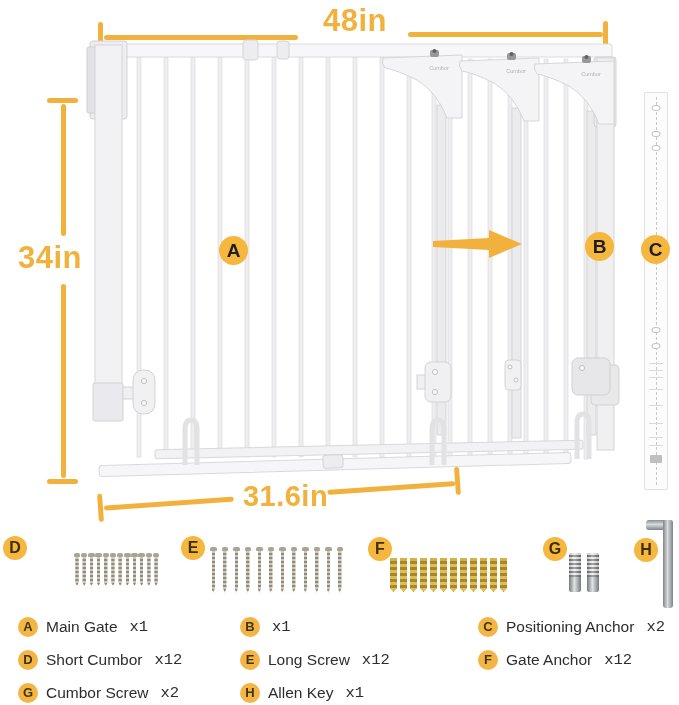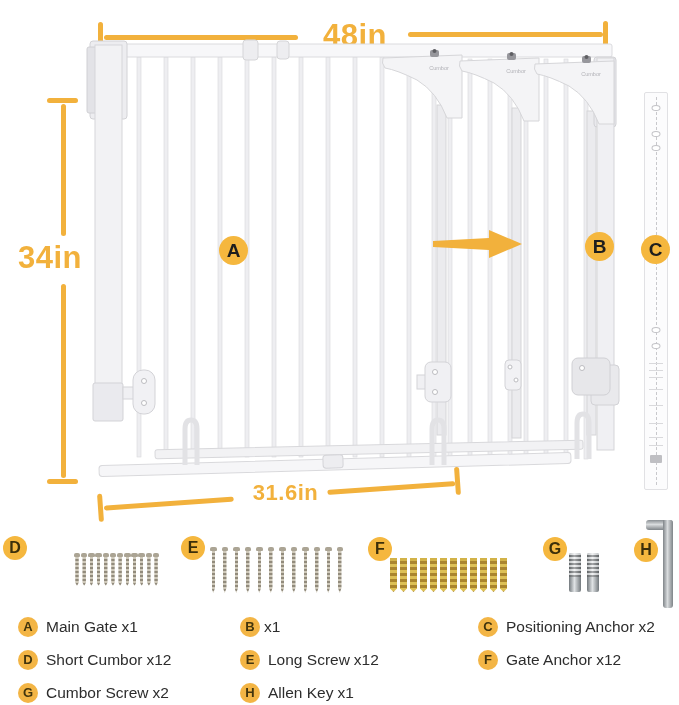--- a/index.html
+++ b/index.html
@@ -1,23 +1,23 @@
 <!DOCTYPE html>
 <html><head>
 <meta charset="utf-8">
 <style>
   html,body{margin:0;padding:0;background:#fff;font-family:"Liberation Sans",sans-serif;}
   .canvas{position:relative;width:679px;height:705px;background:#fff;overflow:hidden;}
 
   
   .dline{position:absolute;background:#F2B13C;border-radius:3px;}
   .dim{position:absolute;color:#F2B13C;font-weight:700;text-align:center;letter-spacing:0.5px;}
-  .dim-top{left:300px;top:3px;width:110px;font-size:31px;margin-top:15px;}
+  .dim-top{left:300px;top:3px;width:110px;font-size:31px;}
   .dim-left{left:4px;top:240px;width:92px;font-size:31px;}
-  .dim-bottom{left:228px;top:480px;width:115px;font-size:22px;}
+  .dim-bottom{left:228px;top:480px;width:115px;font-size:29px;}
   .bdim-group{position:absolute;left:98px;top:492px;width:364px;height:32px;transform:rotate(-4deg);transform-origin:0 50%;}
   .bdim-group .dline{position:absolute;}
 
   
   .marker{position:absolute;width:29px;height:29px;border-radius:50%;background:#F5B73E;color:#1e1e1e;
           font-weight:700;font-size:19px;display:flex;align-items:center;justify-content:center;z-index:5;}
   .hw-badge{position:absolute;width:24px;height:24px;border-radius:50%;background:#F5B73E;color:#3c2f0a;
           font-weight:700;font-size:16px;display:flex;align-items:center;justify-content:center;z-index:5;}
 
   
@@ -53,21 +53,21 @@
   .allen-h{position:absolute;left:646px;top:520px;width:27px;height:10px;border-radius:3px 3px 0 3px;
           background:linear-gradient(180deg,#8a8f93,#d9dcde 45%,#7f8488);}
 
   
   .parts{position:absolute;left:18px;top:616px;width:655px;display:grid;
          grid-template-columns:222px 238px 1fr;grid-auto-rows:21px;row-gap:12px;}
   .part{display:flex;align-items:center;}
   .list-badge{width:20px;height:20px;border-radius:50%;background:#F3B545;color:#42350d;flex:0 0 20px;
           font-weight:700;font-size:13px;display:flex;align-items:center;justify-content:center;}
   .pname{margin-left:8px;font-size:15.5px;font-weight:500;color:#2d2d2d;}
-  .pqty{margin-left:4px;font-size:15.5px;font-weight:500;color:#2d2d2d;}
+  .pqty{margin-left:12px;font-size:15.5px;font-weight:500;color:#2d2d2d;font-family:Liberation Mono, monospace;}
 </style>
 </head>
 <body>
 
 <div class="canvas">
 
   <div class="dim dim-top">48in</div>
   <div class="dline" style="left:98px;top:22px;width:5px;height:29px"></div>
   <div class="dline" style="left:104px;top:35px;width:194px;height:5px"></div>
   <div class="dline" style="left:408px;top:32px;width:195px;height:5px"></div>

